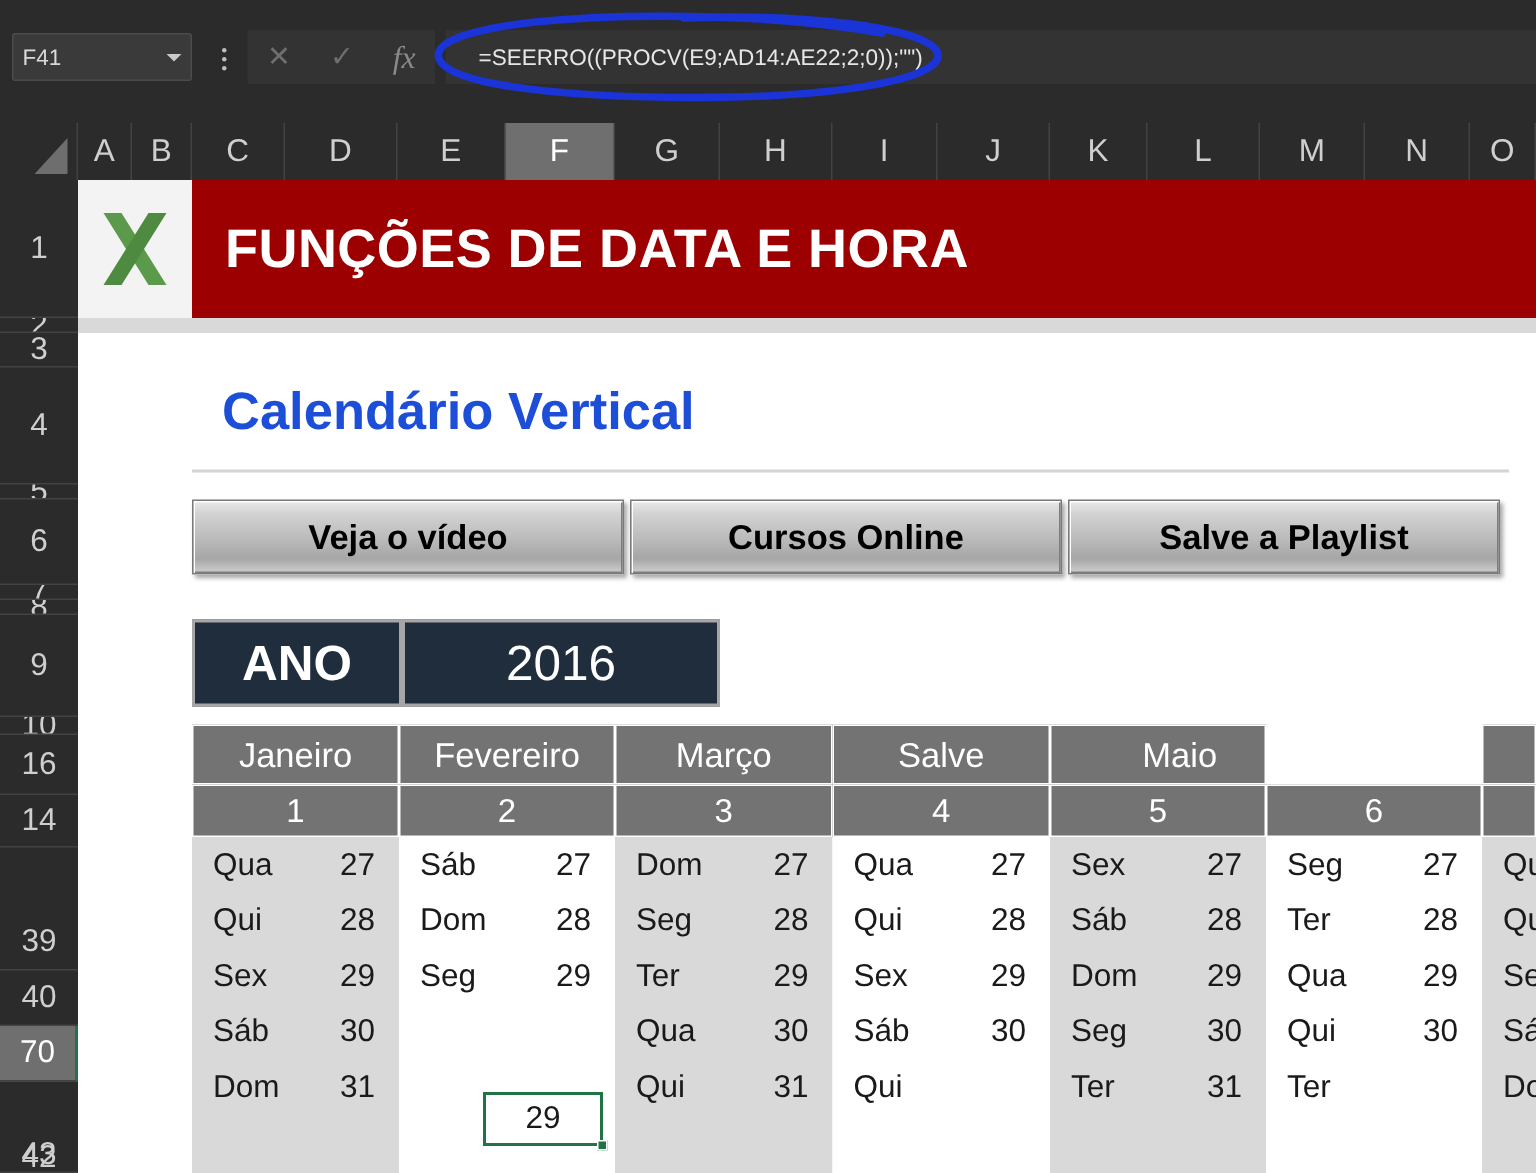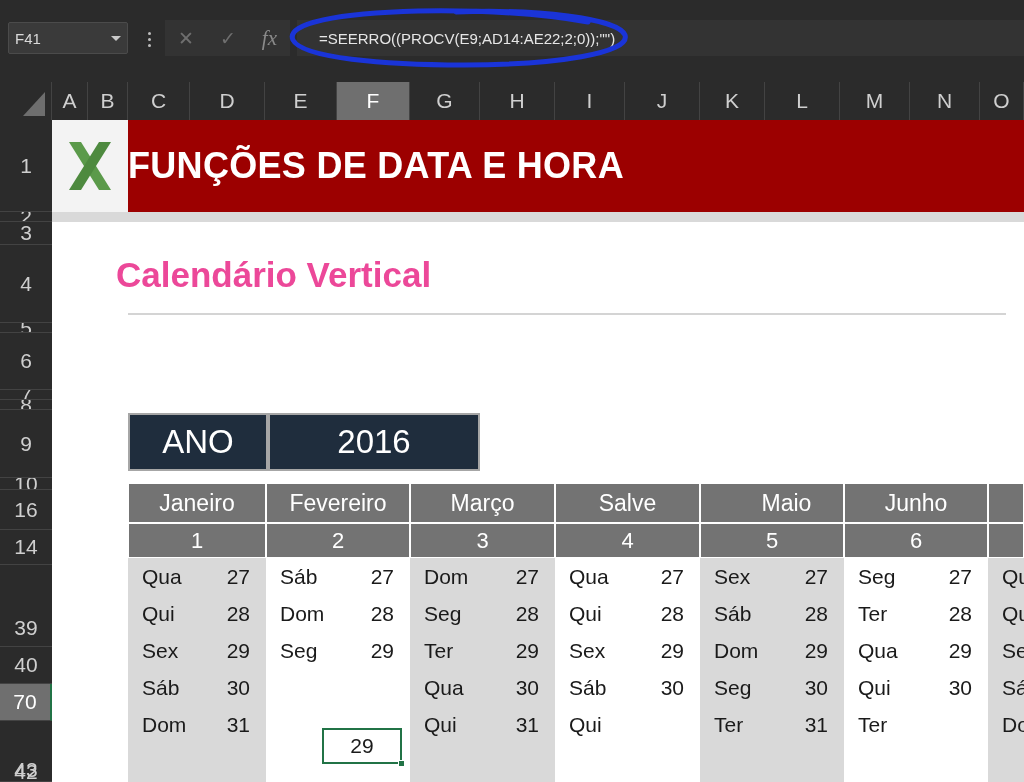--- a/index.html
+++ b/index.html
@@ -51,29 +51,29 @@
   
   #sheet { position:absolute; left:52px; top:120px; width:972px; height:662px;
      background:#ffffff; overflow:hidden; }
 
   
   #banner { position:absolute; left:0; top:0; width:972px; height:92px; background:#ffffff; }
   #banner-logo { position:absolute; left:0; top:0; width:76px; height:92px;
      background:#f3f3f3; display:flex; align-items:center; justify-content:center; }
   #banner-bar { position:absolute; left:76px; top:0; width:896px; height:92px;
      background:#9C0000; display:flex; align-items:center; }
-  #banner-title { color:#ffffff; font-size:36px; font-weight:bold; 
+  #banner-title { color:#ffffff; font-size:36px; font-weight:bold; padding-left:22px;
      letter-spacing:.3px; }
 
   #row2-strip { position:absolute; left:0; top:92px; width:972px; height:10px; background:#d9d9d9; }
   #row3-strip { position:absolute; left:0; top:102px; width:972px; height:23px; background:#ffffff; }
 
   
   #cal-title-wrap { position:absolute; left:0; top:125px; width:972px; height:78px; background:#fff; }
-  #cal-title { position:absolute; left:64px; top:10px; color:#ec4899; font-size:35px;
+  #cal-title { position:absolute; left:96px; top:10px; color:#1d4ed8; font-size:35px;
      font-weight:bold; }
   #cal-rule { position:absolute; left:76px; top:68px; width:878px; height:2px; background:#d4d4d4; }
 
   
   #btn-row { position:absolute; left:0; top:203px; width:972px; height:67px; background:#fff; }
   .btn3d { position:absolute; top:10px; height:50px;
      background:linear-gradient(180deg,#e9e9e9 0%,#d2d2d2 18%,#b9b9b9 55%,#a6a6a6 80%,#cfcfcf 100%);
      border:1px solid #7a7a7a;
      box-shadow: inset 1px 1px 0 #ffffff, inset -1px -1px 0 #7d7d7d, 2px 2px 3px rgba(0,0,0,.35);
      display:flex; align-items:center; justify-content:center;
@@ -193,38 +193,42 @@
   </div>
 
   <div id="row2-strip"></div>
   <div id="row3-strip"></div>
 
   <div id="cal-title-wrap">
     <span id="cal-title">Calendário Vertical</span>
     <div id="cal-rule"></div>
   </div>
 
+  <div id="btn-row">
+      <div class="btn3d" style="left: 76px; width: 288px;">Veja o vídeo</div>
+      <div class="btn3d" style="left: 368px; width: 288px;">Cursos Online</div>
+      <div class="btn3d" style="left: 660px; width: 288px;">Salve a Playlist</div>
+    </div>
 
   <div id="ano-row">
-      <div class="navy-box" style="left: 76px; width: 140px;">ANO</div>
+      <div class="navy-box" style="left: 76px; width: 140px; font-weight: bold;">ANO</div>
       <div class="navy-box" style="left: 216px; width: 212px;">2016</div>
     </div>
 
   <div id="months">
       <div class="mh name" style="left: 76px; width: 138px;">Janeiro</div>
       <div class="mh num" style="left: 76px; width: 138px;">1</div>
       <div class="mh name" style="left: 214px; width: 144px;">Fevereiro</div>
       <div class="mh num" style="left: 214px; width: 144px;">2</div>
       <div class="mh name" style="left: 358px; width: 145px;">Março</div>
       <div class="mh num" style="left: 358px; width: 145px;">3</div>
       <div class="mh name" style="left: 503px; width: 145px;">Salve</div>
       <div class="mh num" style="left: 503px; width: 145px;">4</div>
       <div class="mh name" style="left: 648px; width: 144px; padding-left: 29px;">Maio</div>
       <div class="mh num" style="left: 648px; width: 144px;">5</div>
-      <div class="mh name" style="left: 792px; width: 144px;">Junho</div>
       <div class="mh num" style="left: 792px; width: 144px;">6</div>
       <div class="mh name" style="left: 936px; width: 36px;"></div>
       <div class="mh num" style="left: 936px; width: 36px;"></div>
     </div>
 
   <div id="cal-data">
       <div class="mcol shade" style="left: 76px; width: 138px;">
         <div class="dcell dw" style="top: 0px; width: 138px;">Qua</div>
         <div class="dcell dn" style="top: 0px; width: 138px;">27</div>
         <div class="dcell dw" style="top: 37px; width: 138px;">Qui</div>

